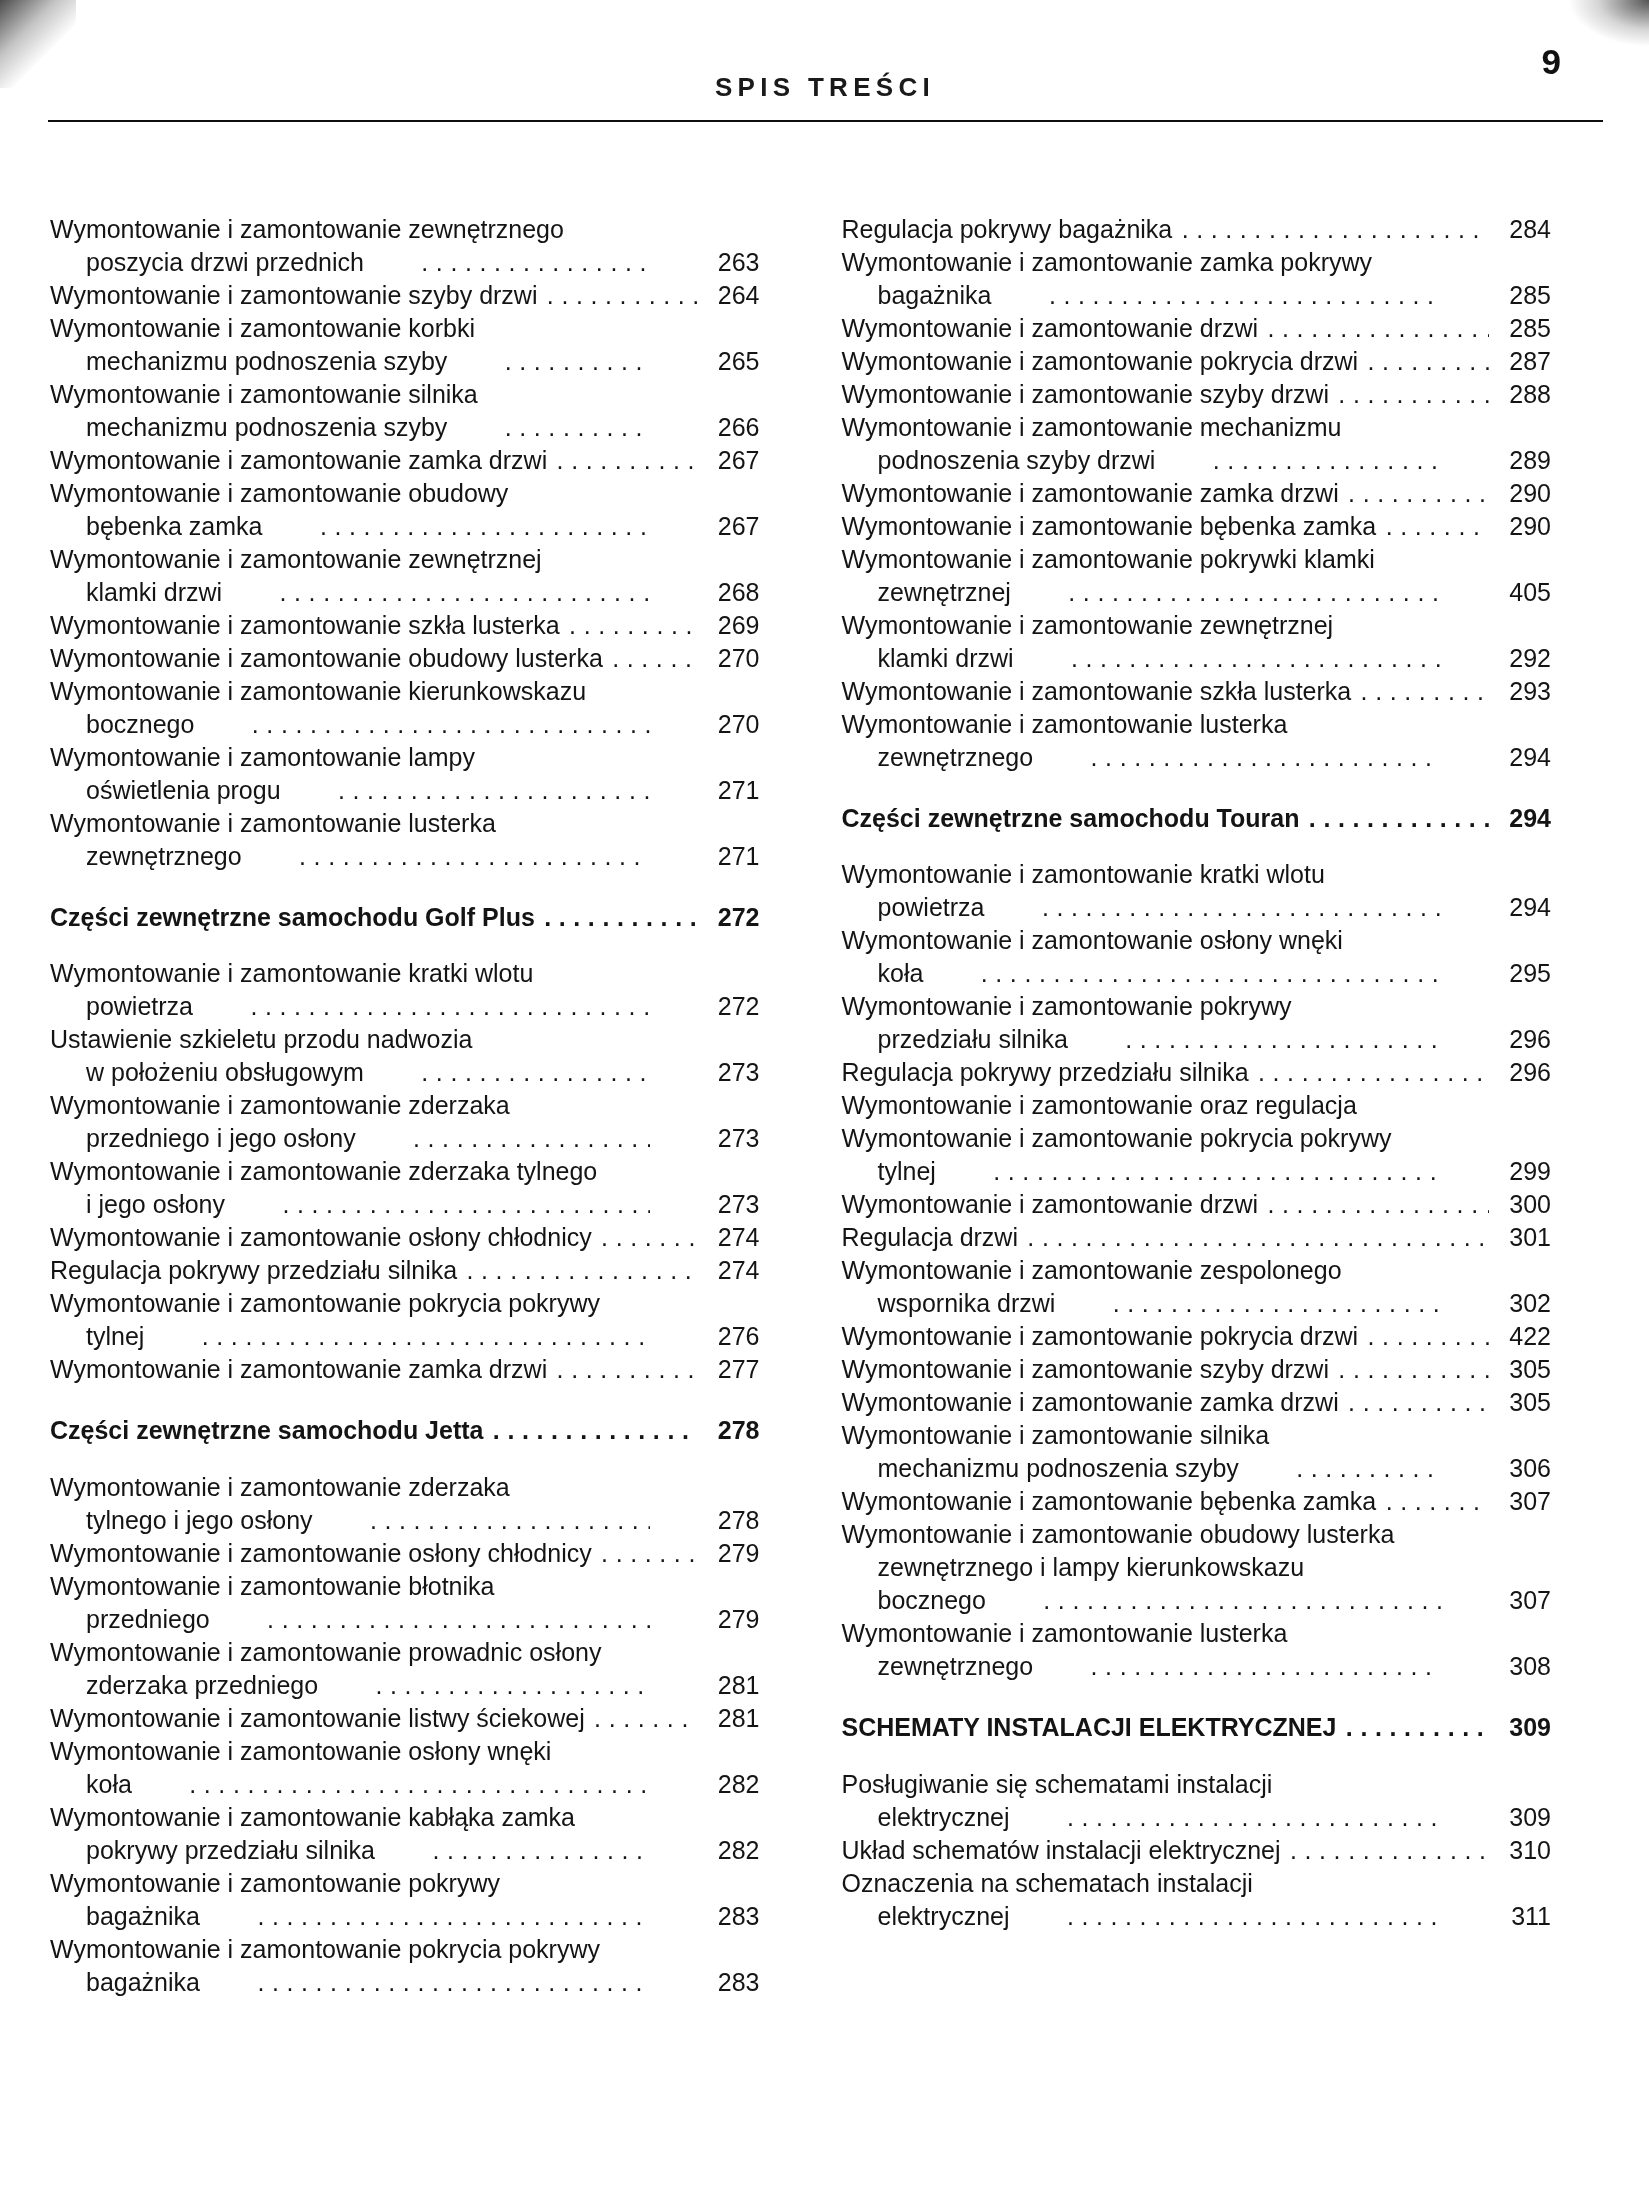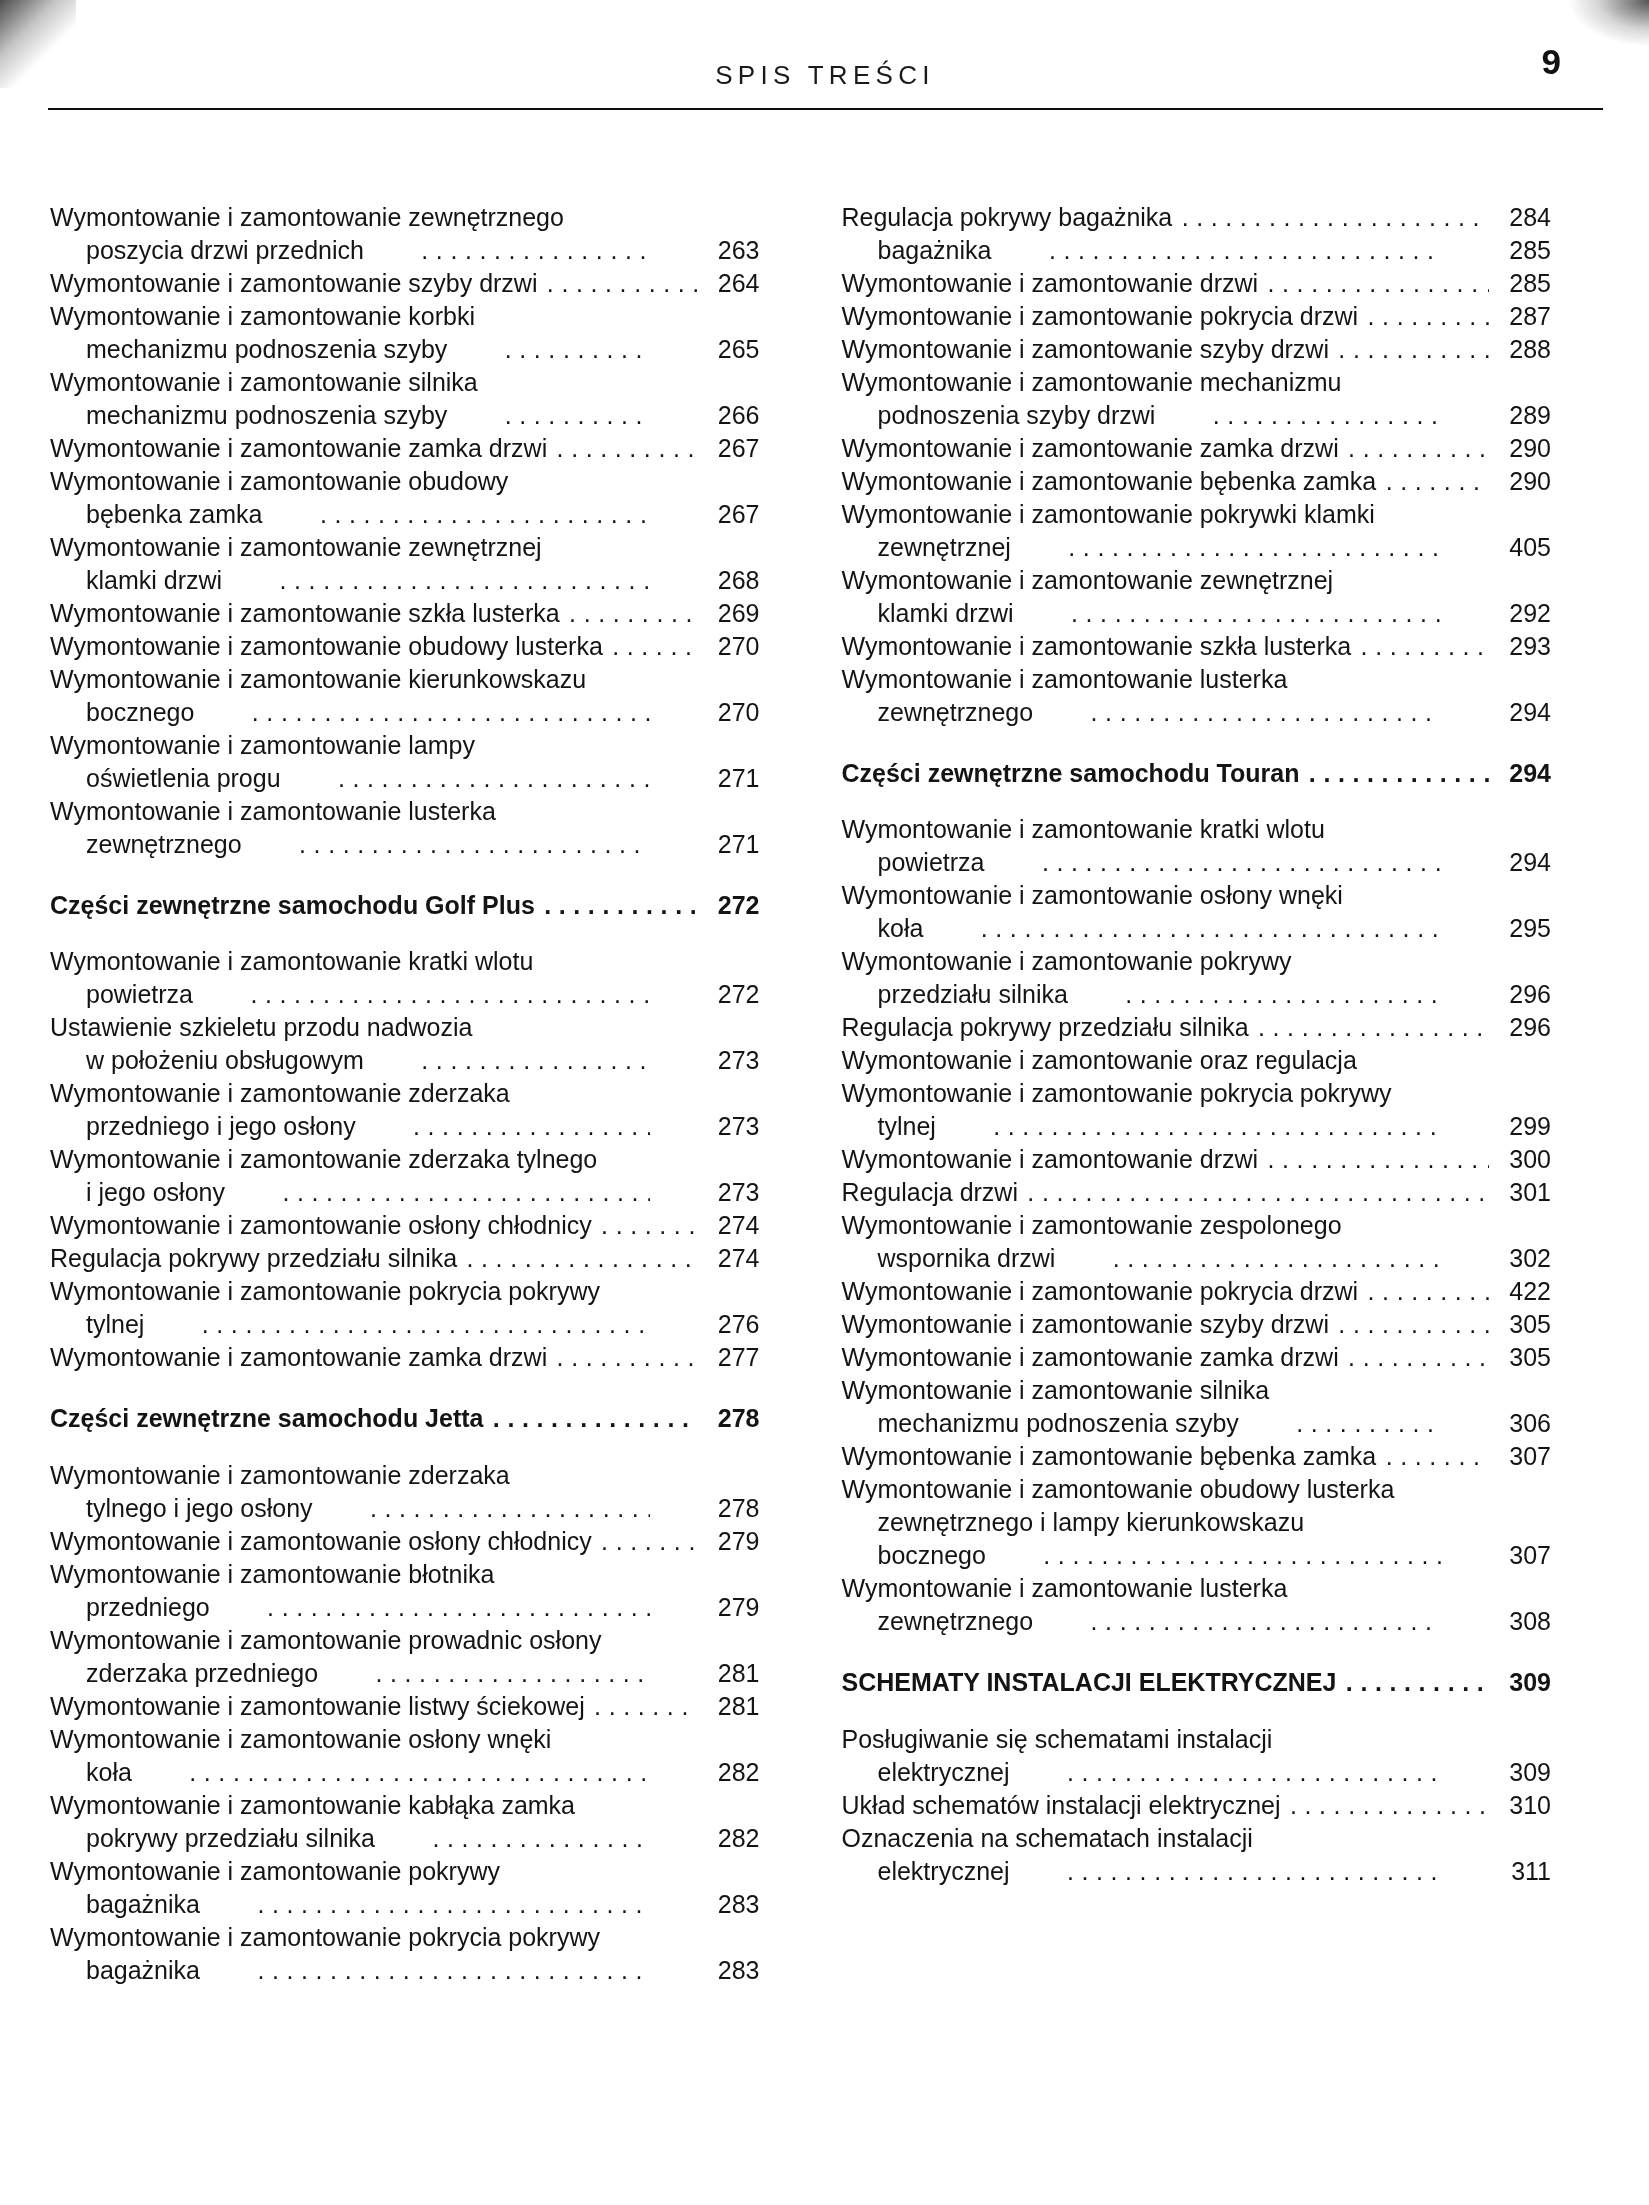--- a/index.html
+++ b/index.html
@@ -23,22 +23,23 @@
     position: absolute; top: 0; right: 0;
     width: 82px; height: 47px;
     background: radial-gradient(ellipse at top right, rgba(40,40,40,0.8) 0%, rgba(120,120,120,0.3) 45%, rgba(255,255,255,0) 70%);
     pointer-events: none;
   }
   .page-header { position: relative; padding-top: 60px; }
   .toc-title {
     text-align: center;
     font-size: 26px;
     letter-spacing: 5.3px;
-    font-weight: 400;
+    font-weight: 700;
     color: #1a1a1a;
+    margin-top: 12px;
   }
   .page-num {
     position: absolute;
     top: 42px;
     right: 89px;
     font-size: 35px;
     font-weight: 700;
     color: #111;
   }
   .header-rule {
@@ -324,20 +325,21 @@
     </div>
   <div class="col">
       <div class="toc-entry">
         <div class="line last">
           <span class="txt">Regulacja pokrywy bagażnika</span>
           <span class="dots"></span>
           <span class="pg">284</span>
         </div>
       </div>
       <div class="toc-entry">
+        <div class="line">Wymontowanie i zamontowanie zamka pokrywy</div>
         <div class="line cont last">
           <span class="txt">bagażnika</span>
           <span class="dots"></span>
           <span class="pg">285</span>
         </div>
       </div>
       <div class="toc-entry">
         <div class="line last">
           <span class="txt">Wymontowanie i zamontowanie drzwi</span>
           <span class="dots"></span>

